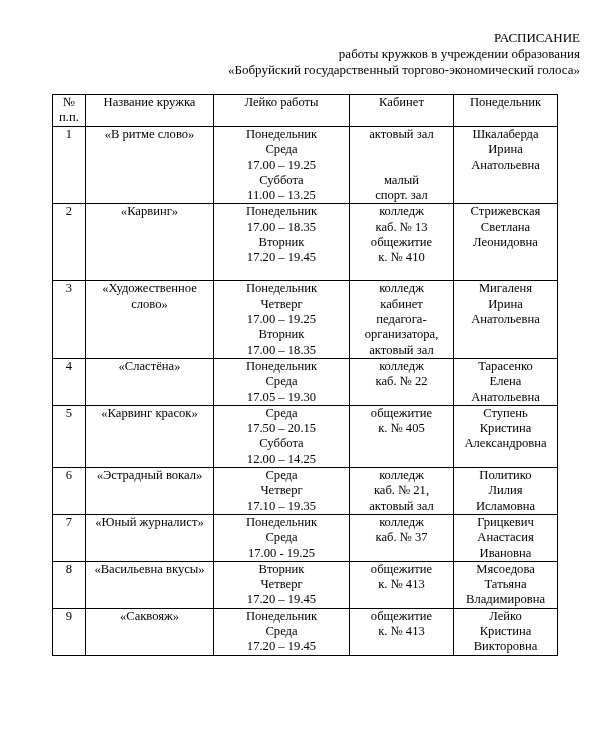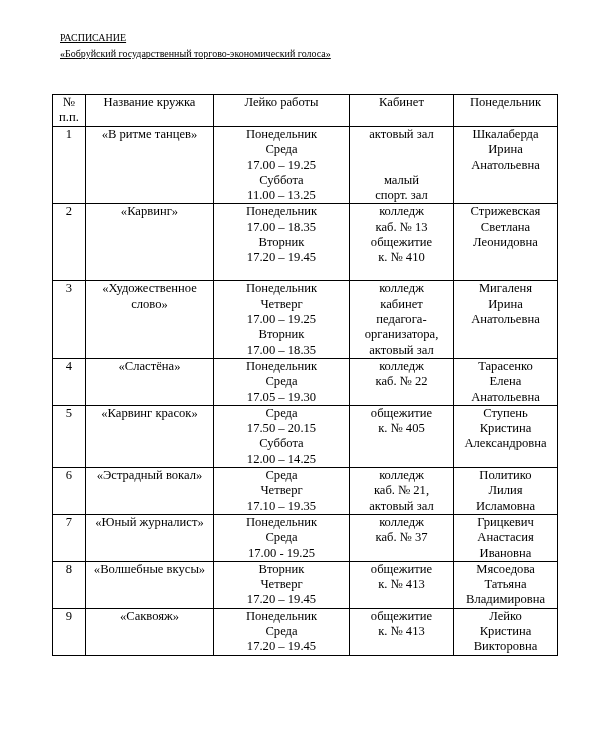--- a/index.html
+++ b/index.html
@@ -3,21 +3,21 @@
 <meta charset="utf-8">
 <style>
   html, body { margin: 0; padding: 0; background: #ffffff; }
   body {
     width: 602px; height: 732px; position: relative; overflow: hidden;
     font-family: "Liberation Serif", "DejaVu Serif", serif;
     color: #000000;
   }
   .title-block {
     position: absolute; left: 60px; top: 30px; width: 520px;
-    text-align: left; font-size: 10px; line-height: 16px; text-decoration: underline;
+    text-align: right; font-size: 13px; line-height: 16px;
   }
   .title-block div { white-space: nowrap; }
   table.schedule {
     position: absolute; left: 52px; top: 94px;
     border-collapse: collapse; table-layout: fixed;
     font-size: 12.6px; line-height: 15.3px;
   }
   table.schedule td, table.schedule th {
     border: 1px solid #000000;
     padding: 0 2px;
@@ -35,20 +35,21 @@
   tr.h-head { height: 32px; }
   tr.h5 { height: 77px; }
   tr.h4 { height: 60px; }
   tr.h3 { height: 46px; }
 </style>
 </head>
 <body>
 
 <div class="title-block">
   <div>РАСПИСАНИЕ</div>
+  <div>работы кружков в учреждении образования</div>
   <div>«Бобруйский государственный торгово-экономический голоса»</div>
 </div>
 
 <table class="schedule">
   <colgroup>
     <col class="c-num">
       <col class="c-name">
       <col class="c-time">
       <col class="c-room">
       <col class="c-lead">
@@ -57,21 +58,21 @@
       <tr class="h-head">
     <th>№
 п.п.</th>
     <th>Название кружка</th>
     <th>Лейко работы</th>
     <th>Кабинет</th>
     <th>Понедельник</th>
   </tr>
   <tr class="h5">
     <td>1</td>
-    <td>«В ритме танцев»</td>
+    <td>«В ритме слово»</td>
     <td>Понедельник
 Среда
 17.00 – 19.25
 Суббота
 11.00 – 13.25</td>
     <td>актовый зал
 
 
 малый
 спорт. зал</td>
@@ -157,21 +158,21 @@
 Среда
 17.00 - 19.25</td>
     <td>колледж
 каб. № 37</td>
     <td>Грицкевич
 Анастасия
 Ивановна</td>
   </tr>
   <tr class="h3">
     <td>8</td>
-    <td>«Волшебные вкусы»</td>
+    <td>«Васильевна вкусы»</td>
     <td>Вторник
 Четверг
 17.20 – 19.45</td>
     <td>общежитие
 к. № 413</td>
     <td>Мясоедова
 Татьяна
 Владимировна</td>
   </tr>
   <tr class="h3">

